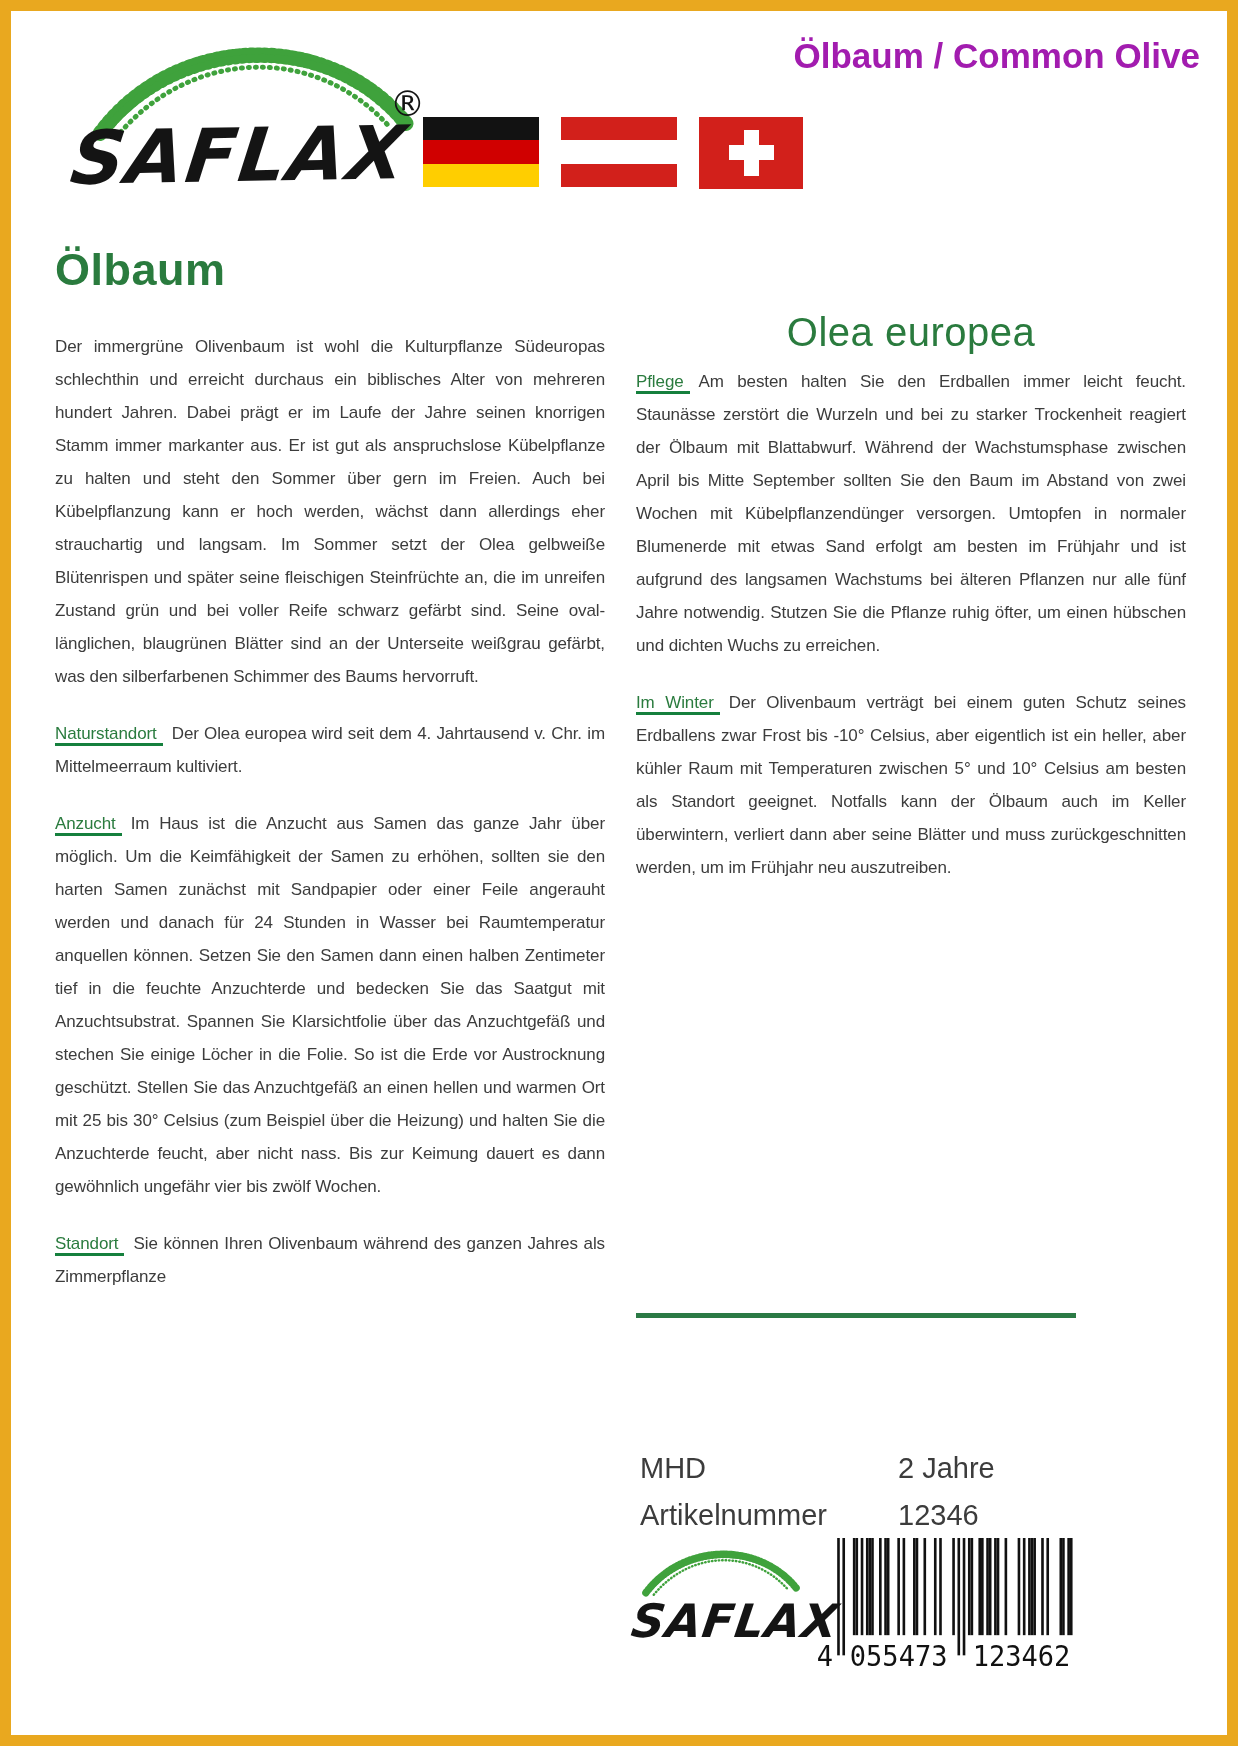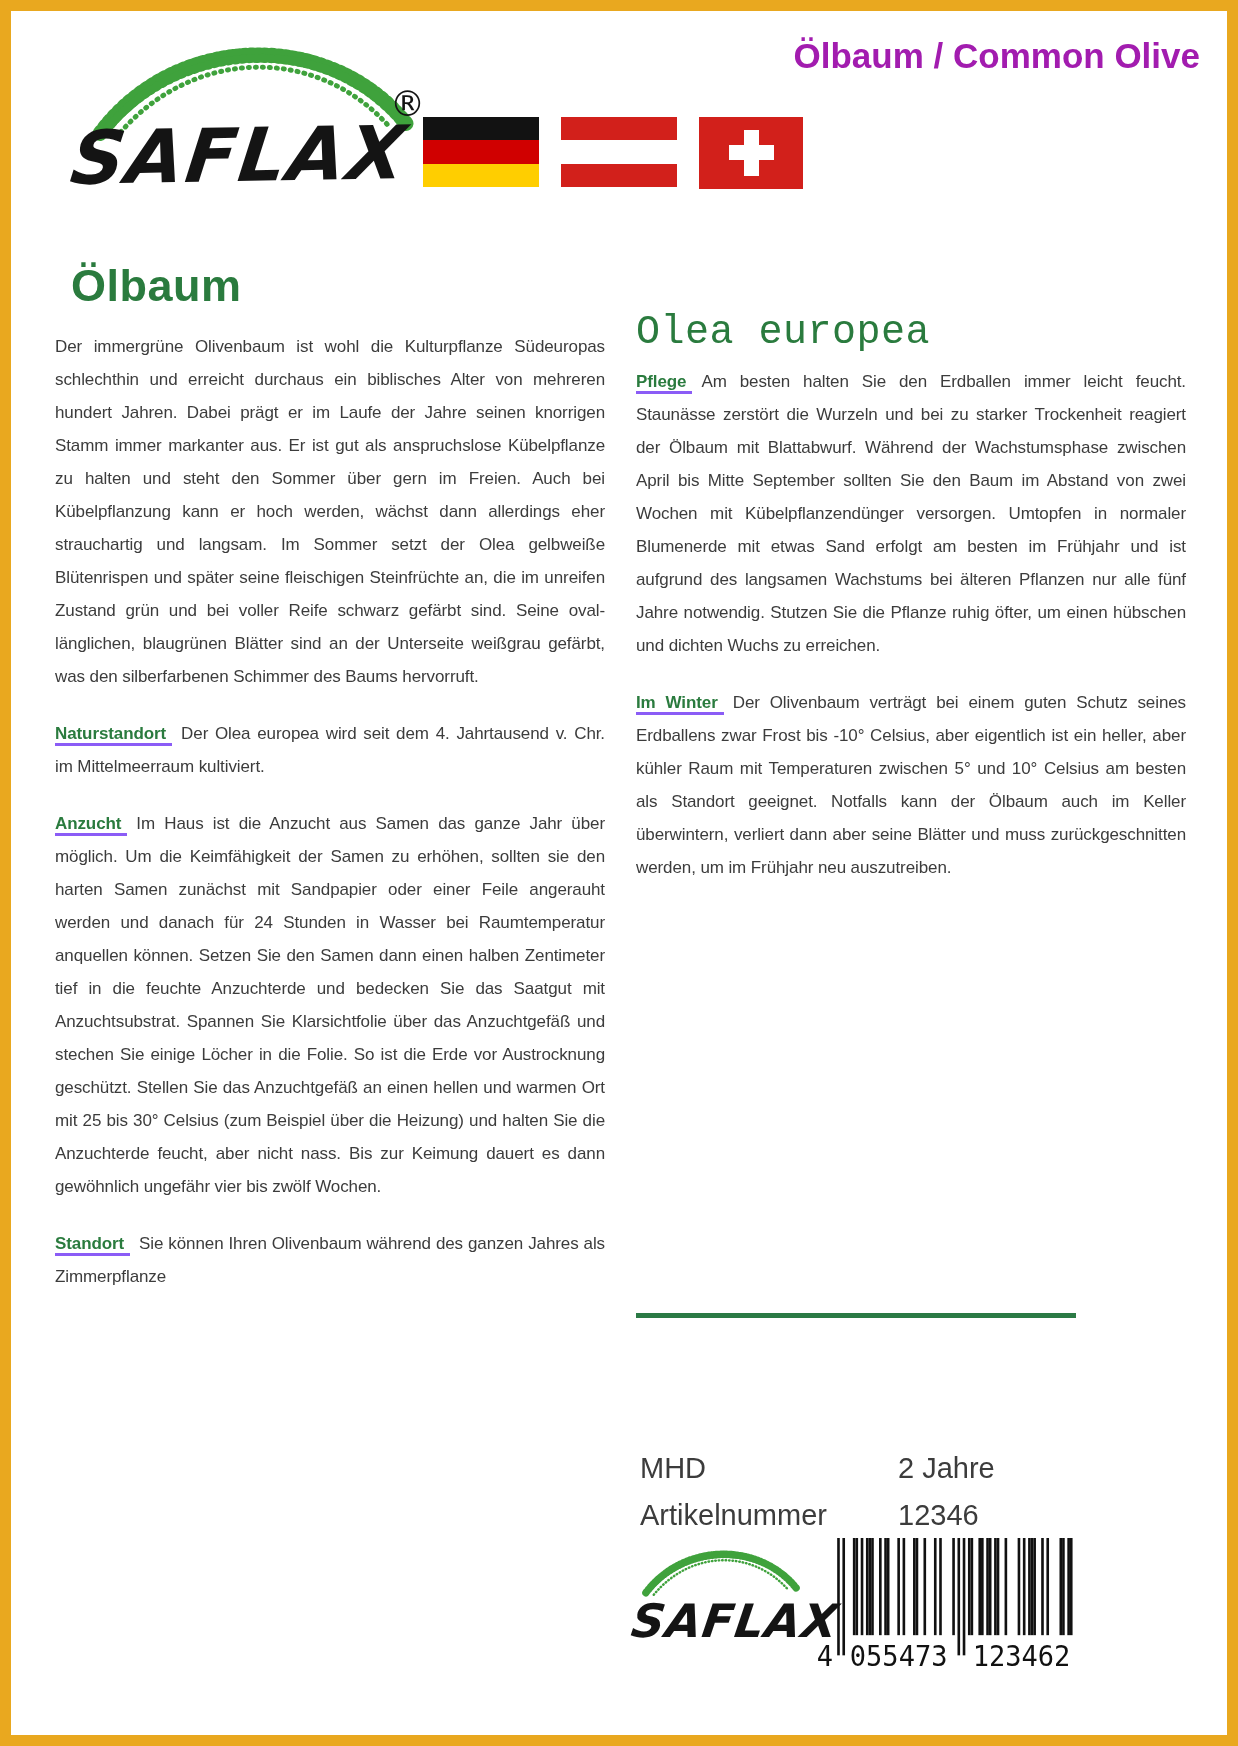--- a/index.html
+++ b/index.html
@@ -26,37 +26,37 @@
   .at-r { background:#D2201B; } .at-w { background:#ffffff; }
   .flag-ch { width:104px; height:72px; background:#D2201B; }
   .ch-v { position:absolute; left:45px; top:13px; width:15px; height:46px; background:#fff; flex:none; }
   .ch-h { position:absolute; left:30px; top:28px; width:45px; height:15px; background:#fff; flex:none; }
   .header-title {
     position:absolute; top:36px; right:38px; font-size:35px; font-weight:600;
     color:#a21caf; letter-spacing:0px;
   }
   
   .h1 {
-    position:absolute; left:55px; top:244px; margin:16px;
+    position:absolute; left:55px; top:244px; margin:0;
     font-size:45px; font-weight:700; color:#2A7B3E; letter-spacing:0.5px;
   }
   .botanical {
-    margin:0 0 10px 0; text-align:left; font-size:40px; font-weight:400;
-    color:#2A7B3E; letter-spacing:0.5px;font-family:Liberation Mono, monospace;
+    margin:0 0 10px 0; text-align:center; font-size:40px; font-weight:400;
+    color:#2A7B3E; letter-spacing:0.5px;
   }
   
   .col { position:absolute; width:550px; }
   .col-left { left:55px; top:330px; }
   .col-right { left:636px; top:310px; }
   .body-text {
     margin:0 0 24px 0; font-size:17px; line-height:33px; letter-spacing:-0.1px;
     text-align:justify; color:#3C3C3C;
   }
   .sec-head {
-    color:#2A7B3E; font-weight:700; border-bottom:3px solid #8b5cf6;
+    color:#2A7B3E; font-weight:400; border-bottom:3px solid #15803d;
     padding-right:6px; margin-right:9px;
   }
   
   .divider { position:absolute; left:636px; top:1313px; width:440px; height:5px; background:#2B7A45; }
   .info-grid { position:absolute; left:640px; top:1452px; font-size:29px; color:#3C3C3C; }
   .info-row { display:flex; margin-bottom:14px; }
   .info-label { width:258px; }
   .footer-row { position:absolute; left:630px; top:1534px; display:flex; align-items:flex-start; }
   .footer-logo { position:relative; width:182px; height:170px; }
   .footer-logo .logo-arch-sm { position:absolute; left:10px; top:6px; width:162px; height:58px; }

